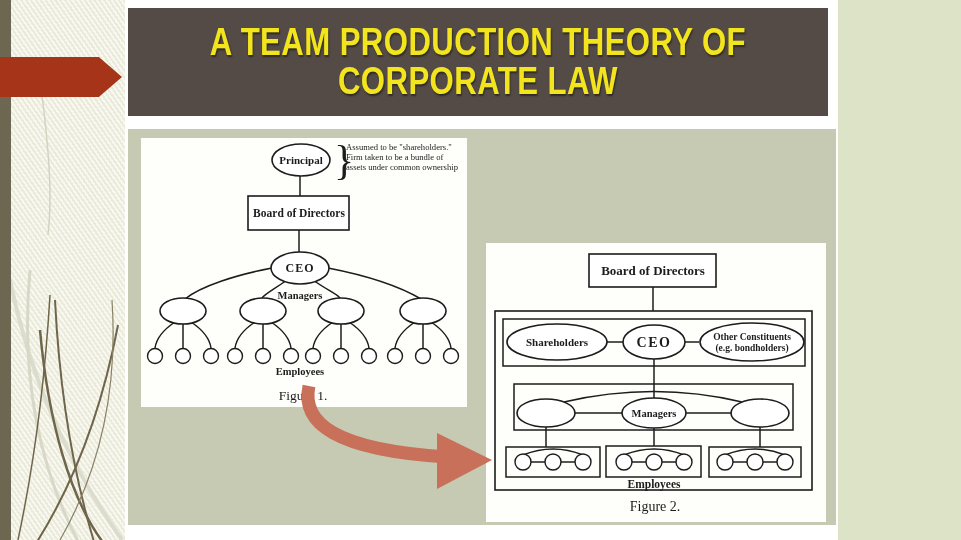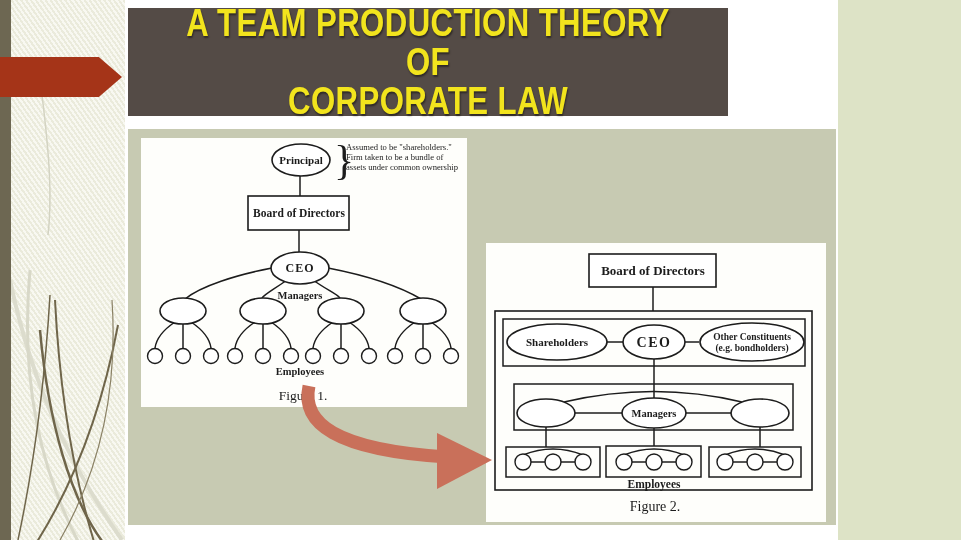--- a/index.html
+++ b/index.html
@@ -13,21 +13,21 @@
   .grass{position:absolute;left:0;top:0;z-index:2;}
 
   
   .right-band{position:absolute;left:838px;top:0;width:123px;height:540px;background:#dde3c6;}
 
   
   .banner-arrow{position:absolute;left:0;top:57px;width:122px;height:40px;background:#a53418;z-index:4;
     clip-path:polygon(0 0,81% 0,100% 50%,81% 100%,0 100%);}
 
   
-  .title-bar{position:absolute;left:128px;top:8px;width:600px;height:108px;background:#544b46;z-index:2;
+  .title-bar{position:absolute;left:128px;top:8px;width:700px;height:108px;background:#544b46;z-index:2;
     display:flex;align-items:center;justify-content:center;text-align:center;}
   .title-text{color:#f2e41d;font-weight:bold;font-size:38px;line-height:39px;letter-spacing:.5px;
     transform:scale(.82,1);transform-origin:center;text-shadow:1px 2px 2px rgba(0,0,0,.45);margin:0;}
 
   
   .content{position:absolute;left:128px;top:129px;width:708px;height:396px;background:#c7cab2;z-index:1;}
   .fig-box{position:absolute;background:#fefefb;z-index:2;}
   .fig1{left:141px;top:138px;width:326px;height:269px;}
   .fig2{left:486px;top:243px;width:340px;height:279px;}
   .curved-arrow{position:absolute;left:295px;top:378px;z-index:5;}

